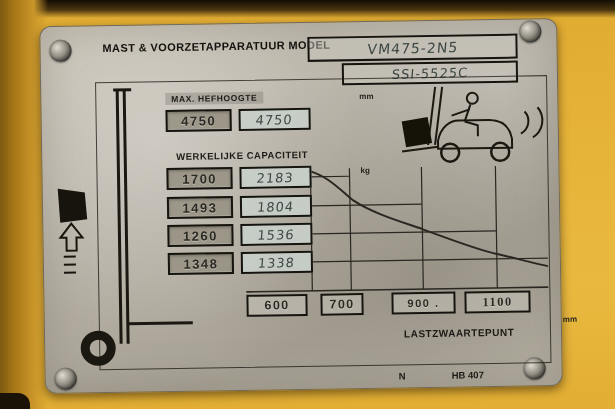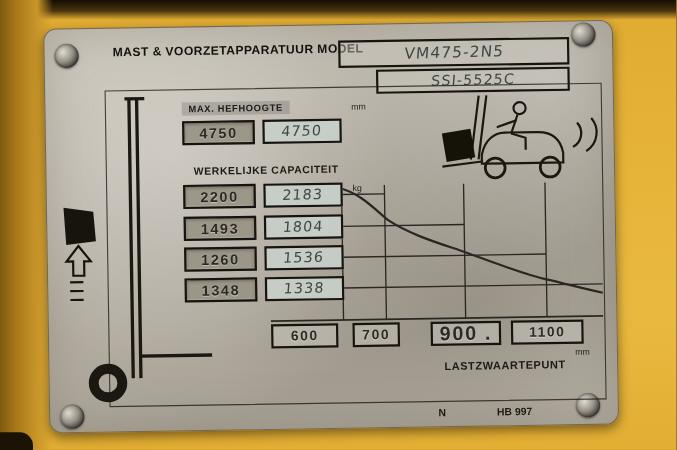--- a/index.html
+++ b/index.html
@@ -42,21 +42,21 @@
   .box-light { background:rgba(200,207,201,0.92); }
   .box-plain { background:rgba(205,202,192,0.45); }
 
   .stamped { font-weight:bold; color:#2c2a24; letter-spacing:1.5px; font-size:13px;
     text-shadow:0 1px 0 rgba(255,255,255,0.35); }
   .written { font-family:"DejaVu Sans", sans-serif; color:#323d3a; font-size:13px;
     letter-spacing:1px; transform:skewX(-6deg) rotate(-0.5deg); opacity:0.92; }
 
   .plate-title { left:62px; top:16px; font-size:11px; letter-spacing:0.4px; color:#14120e; }
   .band-label { background:rgba(70,66,58,0.22); padding:1px 6px; font-size:8.5px; letter-spacing:0.6px; }
-  .unit { font-weight:normal; font-size:8px; color:#26241f; }
+  .unit { font-weight:bold; font-size:8px; color:#26241f;margin-left:40px; }
   svg { position:absolute; left:0; top:0; pointer-events:none; }
 </style>
 </head>
 <body>
 
 <div id="scene">
   <div class="top-edge"></div>
   <div class="left-edge"></div>
   <div class="corner-shadow"></div>
 
@@ -134,21 +134,21 @@
       <span class="stamped">4750</span>
     </div>
     <div class="box box-light" style="left:197px; top:85px; width:72px; height:22px;">
       <span class="written">4750</span>
     </div>
 
     <div class="label" style="left:134px; top:126px; font-size:9.5px; letter-spacing:0.5px;">WERKELIJKE CAPACITEIT</div>
     <div class="label unit" style="left:278px; top:144px;">kg</div>
 
     <div class="box box-dark" style="left:124px; top:143px; width:66px; height:22px;">
-      <span class="stamped">2200</span>
+      <span class="stamped">1700</span>
       </div>
     <div class="box box-light" style="left:197px; top:143px; width:72px; height:22px;">
       <span class="written">2183</span>
       </div>
 
     <div class="box box-dark" style="left:124px; top:172px; width:66px; height:22px;">
       <span class="stamped">1493</span>
       </div>
     <div class="box box-light" style="left:197px; top:172px; width:72px; height:22px;">
       <span class="written">1804</span>
@@ -168,25 +168,25 @@
       <span class="written">1338</span>
       </div>
 
     <div class="box box-plain" style="left:202px; top:271px; width:61px; height:22px;">
       <span class="stamped" style="font-size:12.5px;">600</span>
       </div>
     <div class="box box-plain" style="left:276px; top:271px; width:43px; height:22px;">
       <span class="stamped" style="font-size:12.5px;">700</span>
       </div>
     <div class="box box-plain" style="left:347px; top:271px; width:64px; height:22px;">
-      <span class="stamped" style="font-size:18px;">900 .</span>
+      <span class="stamped" style="font-size:11px;">900 .</span>
       </div>
     <div class="box box-plain" style="left:420px; top:271px; width:66px; height:22px;">
-      <span class="stamped" style="font-size:12.5px;">1100</span>
+      <span class="stamped" style="font-size:12.5px;font-family:Liberation Serif, serif;">1100</span>
       </div>
 
     <div class="label unit" style="left:478px; top:296px;">mm</div>
     <div class="label" style="left:359px; top:307px; font-size:10px; letter-spacing:0.5px;">LASTZWAARTEPUNT</div>
 
     <div class="label" style="left:353px; top:349px; font-size:9.5px;">N</div>
-    <div class="label" style="left:406px; top:349px; font-size:9.5px;">HB 997</div>
+    <div class="label" style="left:406px; top:349px; font-size:9.5px;">HB 407</div>
   </div>
 </div>
 
 </body></html>

